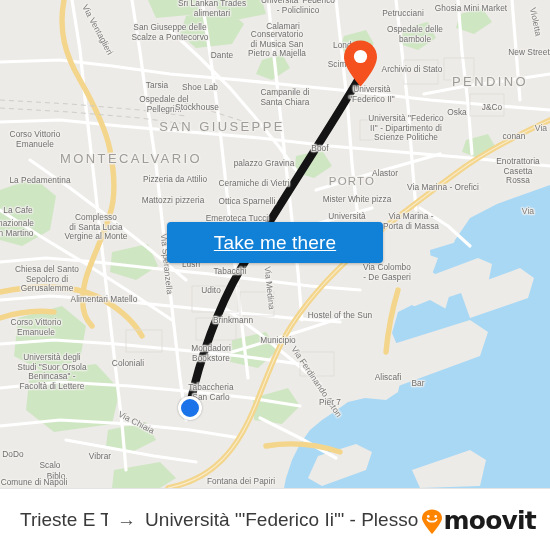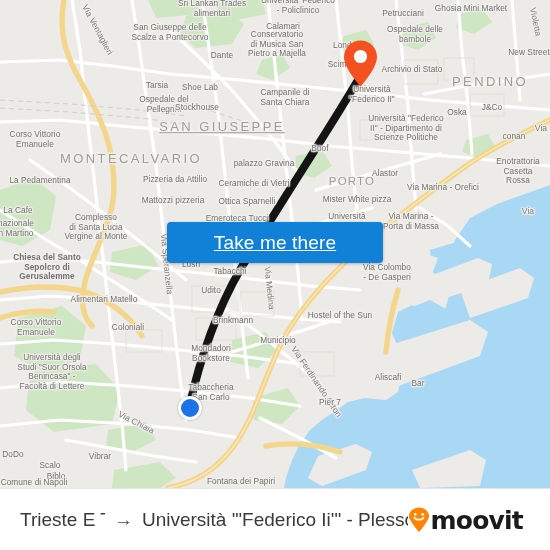--- a/index.html
+++ b/index.html
@@ -130,22 +130,22 @@
     white-space: nowrap;
     overflow: hidden;
   }
   #route-summary .arrow {
     margin: 0 9px;
     font-size: 19px;
     color: #4a4a4a;
   }
   #moovit {
     display: flex;
-    align-items: center;
-    margin-right: 27px;
+    align-items: flex-end;
+    margin-right: 14px;
     flex: none;
   }
   #moovit .wordmark {
     font-size: 25px;
     font-weight: bold;
     color: #1b1b1b;
     letter-spacing: -0.8px;
     margin-left: 1px;
     font-family: "DejaVu Sans", sans-serif;
   }
@@ -296,21 +296,21 @@
         <div class="maplabel area" style="left: 490px; top: 82px;">PENDINO</div>
         <div class="maplabel poi wrap" style="left: 372px; top: 95px;">Università
 "Federico II"</div>
         <div class="maplabel poi wrap" style="left: 164px; top: 105px;">Ospedale del
 Pellegrini</div>
         <div class="maplabel poi" style="left: 197px; top: 108px;">Stockhouse</div>
         <div class="maplabel poi wrap" style="left: 285px; top: 98px;">Campanile di
 Santa Chiara</div>
         <div class="maplabel poi" style="left: 457px; top: 113px;">Oska</div>
         <div class="maplabel poi" style="left: 492px; top: 108px;">J&amp;Co</div>
-        <div class="maplabel area" style="left: 222px; top: 127px; text-decoration: underline;">SAN GIUSEPPE</div>
+        <div class="maplabel area" style="left: 222px; top: 127px;">SAN GIUSEPPE</div>
         <div class="maplabel poi wrap" style="left: 406px; top: 128px;">Università "Federico
 II" - Dipartimento di
 Scienze Politiche</div>
         <div class="maplabel poi" style="left: 514px; top: 137px;">conan</div>
         <div class="maplabel street" style="left: 541px; top: 129px;">Via</div>
         <div class="maplabel poi wrap" style="left: 35px; top: 140px;">Corso Vittorio
 Emanuele</div>
         <div class="maplabel area" style="left: 131px; top: 159px;">MONTECALVARIO</div>
         <div class="maplabel poi" style="left: 264px; top: 164px;">palazzo Gravina</div>
         <div class="maplabel poi" style="left: 320px; top: 149px;">Boof</div>
@@ -331,31 +331,31 @@
 Vergine al Monte</div>
         <div class="maplabel poi" style="left: 237px; top: 219px;">Emeroteca Tucci</div>
         <div class="maplabel poi" style="left: 347px; top: 217px;">Università</div>
         <div class="maplabel poi wrap" style="left: 411px; top: 222px;">Via Marina -
 Porta di Massa</div>
         <div class="maplabel street" style="left: 528px; top: 212px;">Via</div>
         <div class="maplabel poi wrap" style="left: 16px; top: 229px;">nazionale
 n Martino</div>
         <div class="maplabel street" style="left: 166px; top: 264px; transform: translate(-50%, -50%) rotate(84deg);">Via Speranzella</div>
         <div class="maplabel poi" style="left: 191px; top: 265px;">Lush</div>
-        <div class="maplabel poi wrap" style="left: 47px; top: 267px; font-weight: bold;">Chiesa del Santo
+        <div class="maplabel poi wrap" style="left: 47px; top: 279px;">Chiesa del Santo
 Sepolcro di
 Gerusalemme</div>
         <div class="maplabel poi wrap" style="left: 387px; top: 273px;">Via Colombo
 - De Gasperi</div>
         <div class="maplabel poi" style="left: 230px; top: 272px;">Tabacchi</div>
         <div class="maplabel street" style="left: 269px; top: 288px; transform: translate(-50%, -50%) rotate(84deg);">Via Medina</div>
         <div class="maplabel poi" style="left: 211px; top: 291px;">Udito</div>
         <div class="maplabel poi" style="left: 340px; top: 316px;">Hostel of the Sun</div>
         <div class="maplabel poi" style="left: 104px; top: 300px;">Alimentari Matello</div>
-        <div class="maplabel poi" style="left: 128px; top: 328px;">Coloniali</div>
+        <div class="maplabel poi" style="left: 128px; top: 364px;">Coloniali</div>
         <div class="maplabel poi wrap" style="left: 36px; top: 328px;">Corso Vittorio
 Emanuele</div>
         <div class="maplabel poi" style="left: 219px; top: 321px; padding-left: 28px;">Brinkmann</div>
         <div class="maplabel poi" style="left: 278px; top: 341px;">Municipio</div>
         <div class="maplabel poi wrap" style="left: 211px; top: 354px;">Mondadori
 Bookstore</div>
         <div class="maplabel street" style="left: 316px; top: 382px; transform: translate(-50%, -50%) rotate(56deg);">Via Ferdinando Acton</div>
         <div class="maplabel poi" style="left: 388px; top: 378px;">Aliscafi</div>
         <div class="maplabel poi" style="left: 418px; top: 384px;">Bar</div>
         <div class="maplabel poi wrap" style="left: 52px; top: 372px;">Università degli

